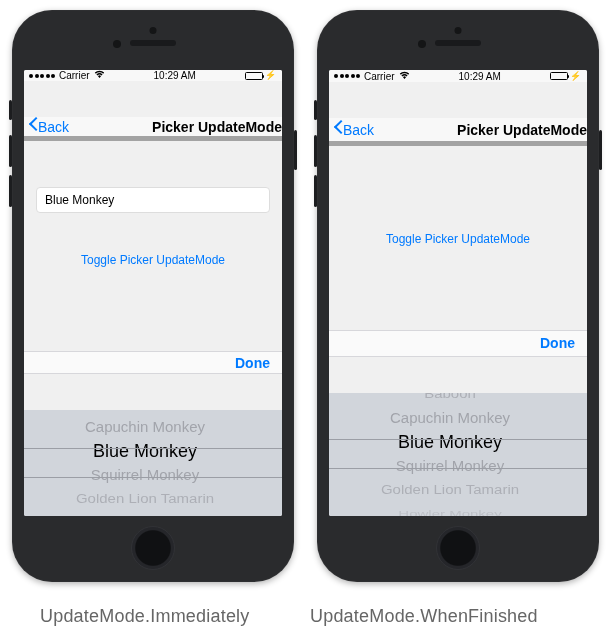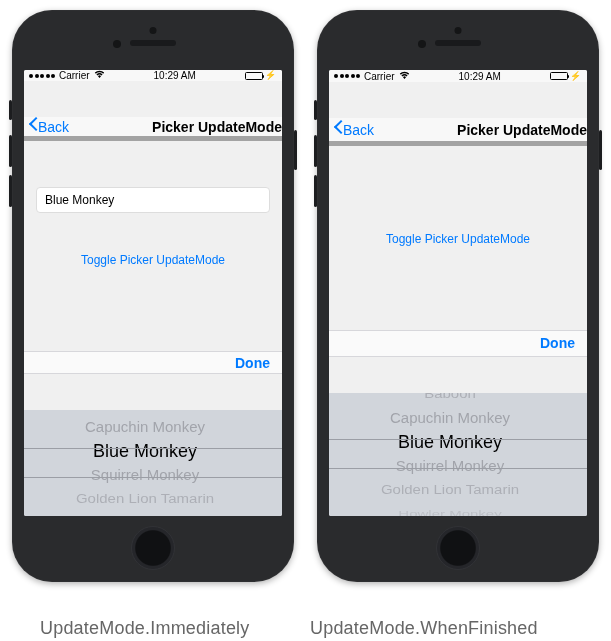--- a/index.html
+++ b/index.html
@@ -175,21 +175,21 @@
   .pitem[data-off="3"], .pitem[data-off="-3"] { transform: scaleY(0.6); opacity:0.35;}
   .sel-lines {
     position: absolute; left:0; right:0; top:50%; transform: translateY(-50%);
     height: 30px;
     border-top: 0.5px solid #9b9ea5;
     border-bottom: 0.5px solid #9b9ea5;
     pointer-events: none;
   }
   .caption {
     position: absolute;
-    bottom: 2px;
+    bottom: 14px;
     font-size: 18px;
     color: #666;
     text-align: center;
     font-weight: 300;
     letter-spacing: 0.2px;
   }
   .cap-left { left: 40px; }
   .cap-right { left: 310px; text-align: center; }
 </style>
 </head>

